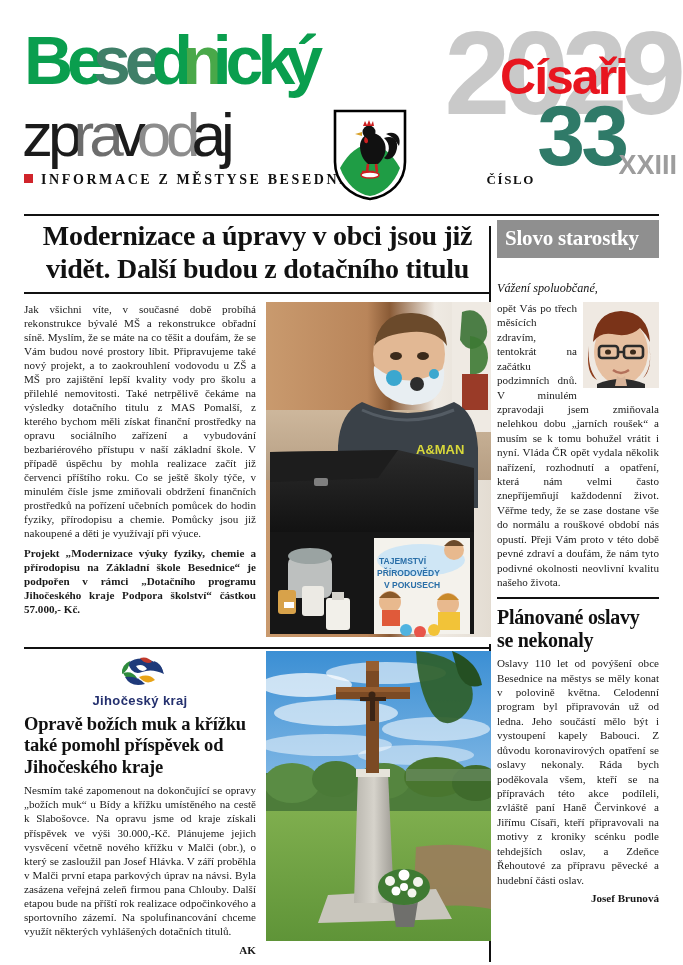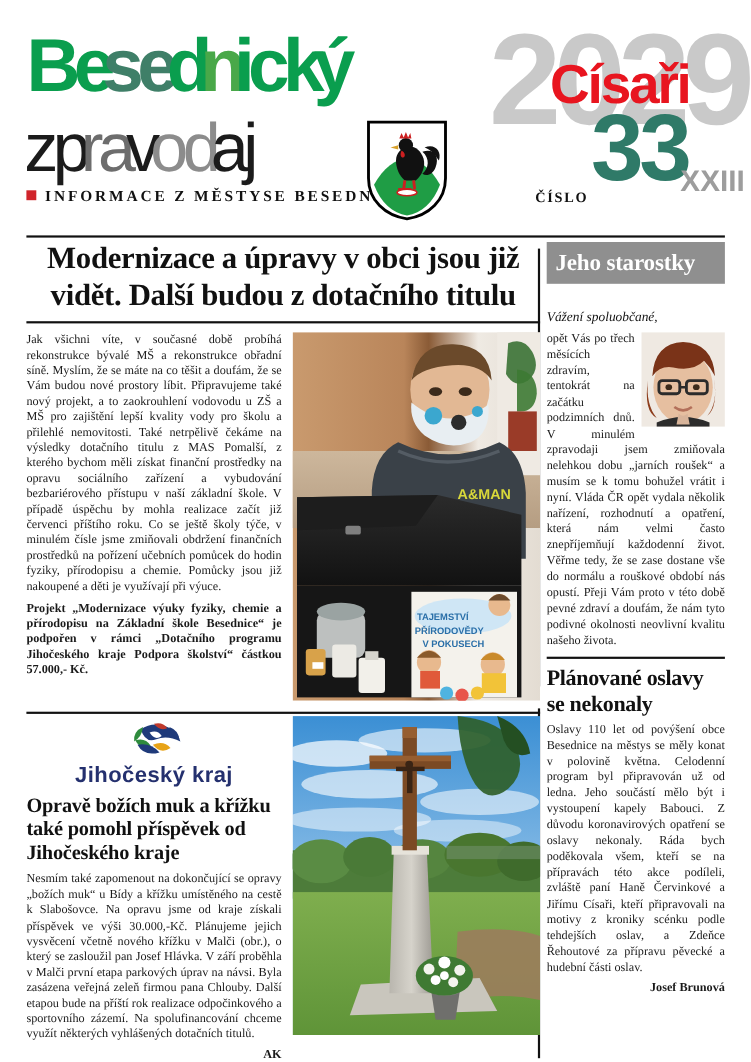--- a/index.html
+++ b/index.html
@@ -153,21 +153,21 @@
   }
   .signature .role{font-weight:normal;}
 
   
   .lower{margin-top:10px;position:relative;}
   .rule-mid-left{width:467px;height:2px;background:#111;}
 
   .jk-block{width:232px;text-align:center;padding-top:6px;}
   .jk-name{
     font-family:"Liberation Sans",sans-serif;font-weight:bold;
-    font-size:20px;color:#24306e;letter-spacing:0.4px;margin-top:2px;
+    font-size:13px;color:#24306e;letter-spacing:0.4px;margin-top:2px;
   }
   .sub-headline{
     font-family:"Liberation Serif",serif;font-weight:bold;
     font-size:18.5px;line-height:1.17;color:#111;text-align:left;
     margin:6px 0 5px 0;letter-spacing:-0.2px;
   }
 
   
   .rule-mid-right{width:162px;height:2px;background:#111;margin-top:8px;}
   .sub-headline-r{
@@ -407,21 +407,21 @@
               <circle cx="146" cy="242" r="4.5" fill="#f4f4ee"></circle>
               <circle cx="138" cy="236" r="4" fill="#ffffff"></circle>
             </svg>
           </div>
         </div>
       </div>
     </div>
 
     <div class="col-right">
 
-      <div class="sidebar-head">Jeho starostky</div>
+      <div class="sidebar-head">Slovo starostky</div>
 
       <div class="lede">Vážení spoluobčané,</div>
 
       <div class="sb-text">
         <svg class="portrait" viewBox="0 0 76 86" preserveAspectRatio="none">
           <rect x="0" y="0" width="76" height="86" fill="#efe9e2"></rect>
           <ellipse cx="38" cy="50" rx="27" ry="33" fill="#e6bfa0"></ellipse>
           <path d="M10 40 q2 -30 28 -31 q27 1 29 31 q-4 -8 -10 -14 q-10 10 -28 6 q-12 -2 -19 8 Z" fill="#7a3318"></path>
           <path d="M6 44 q-2 22 8 34 q-12 -6 -8 -34 Z" fill="#8d3d1c"></path>
           <path d="M66 42 q4 22 -6 34 q10 -8 6 -34 Z" fill="#8d3d1c"></path>

